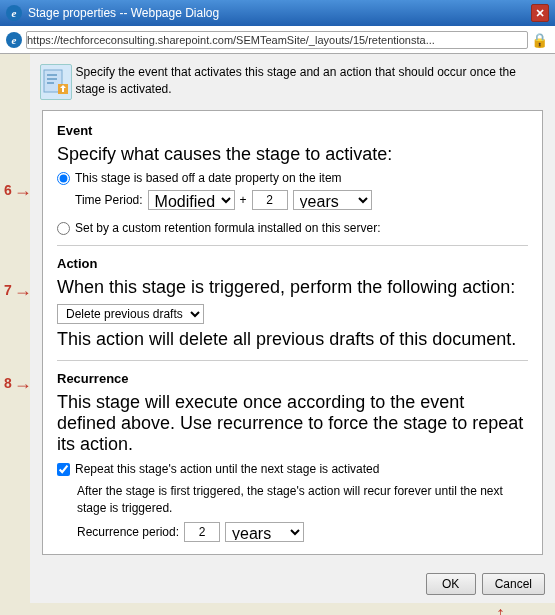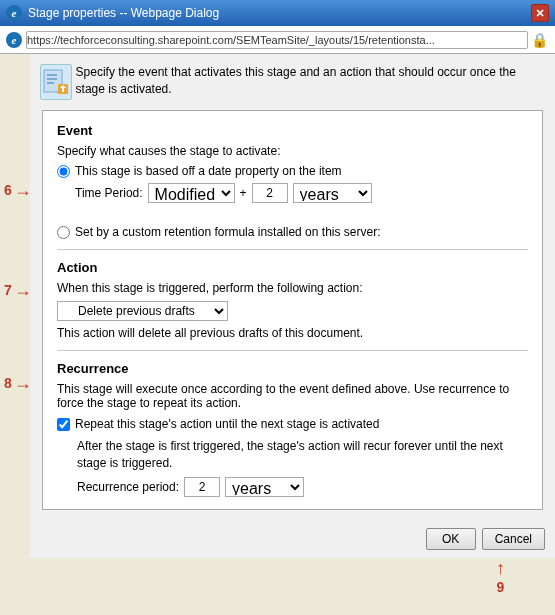--- a/index.html
+++ b/index.html
@@ -110,21 +110,21 @@
     }
 
     .section-title {
       font-size: 13px;
       font-weight: bold;
       margin-bottom: 6px;
       color: #000;
     }
 
     .section-text {
-      font-size: 12px;
+      font-size: 18px;
       margin-bottom: 6px;
       color: #000;
     }
 
     .radio-row {
       display: flex;
       align-items: center;
       gap: 5px;
       margin-bottom: 5px;
     }
@@ -134,21 +134,21 @@
     .radio-label {
       font-size: 12px;
       color: #000;
     }
 
     
     .time-period-row {
       display: flex;
       align-items: center;
       gap: 5px;
-      margin-bottom: 22px;
+      margin-bottom: 11px;
       padding-left: 18px;
     }
     .time-period-label {
       font-size: 12px;
       color: #000;
     }
     .select-field {
       border: 1px solid #aaa;
       background: white;
       font-size: 16px;
@@ -178,21 +178,21 @@
     .action-dropdown-row {
       display: flex;
       align-items: center;
       gap: 5px;
       margin-bottom: 5px;
     }
     .action-select {
       border: 1px solid #aaa;
       background: white;
       font-size: 12px;
-      padding: 1px 16px;
+      padding: 1px 4px;
       height: 20px;
     }
 
     
     .checkbox-row {
       display: flex;
       align-items: flex-start;
       gap: 5px;
       margin-bottom: 5px;
     }

